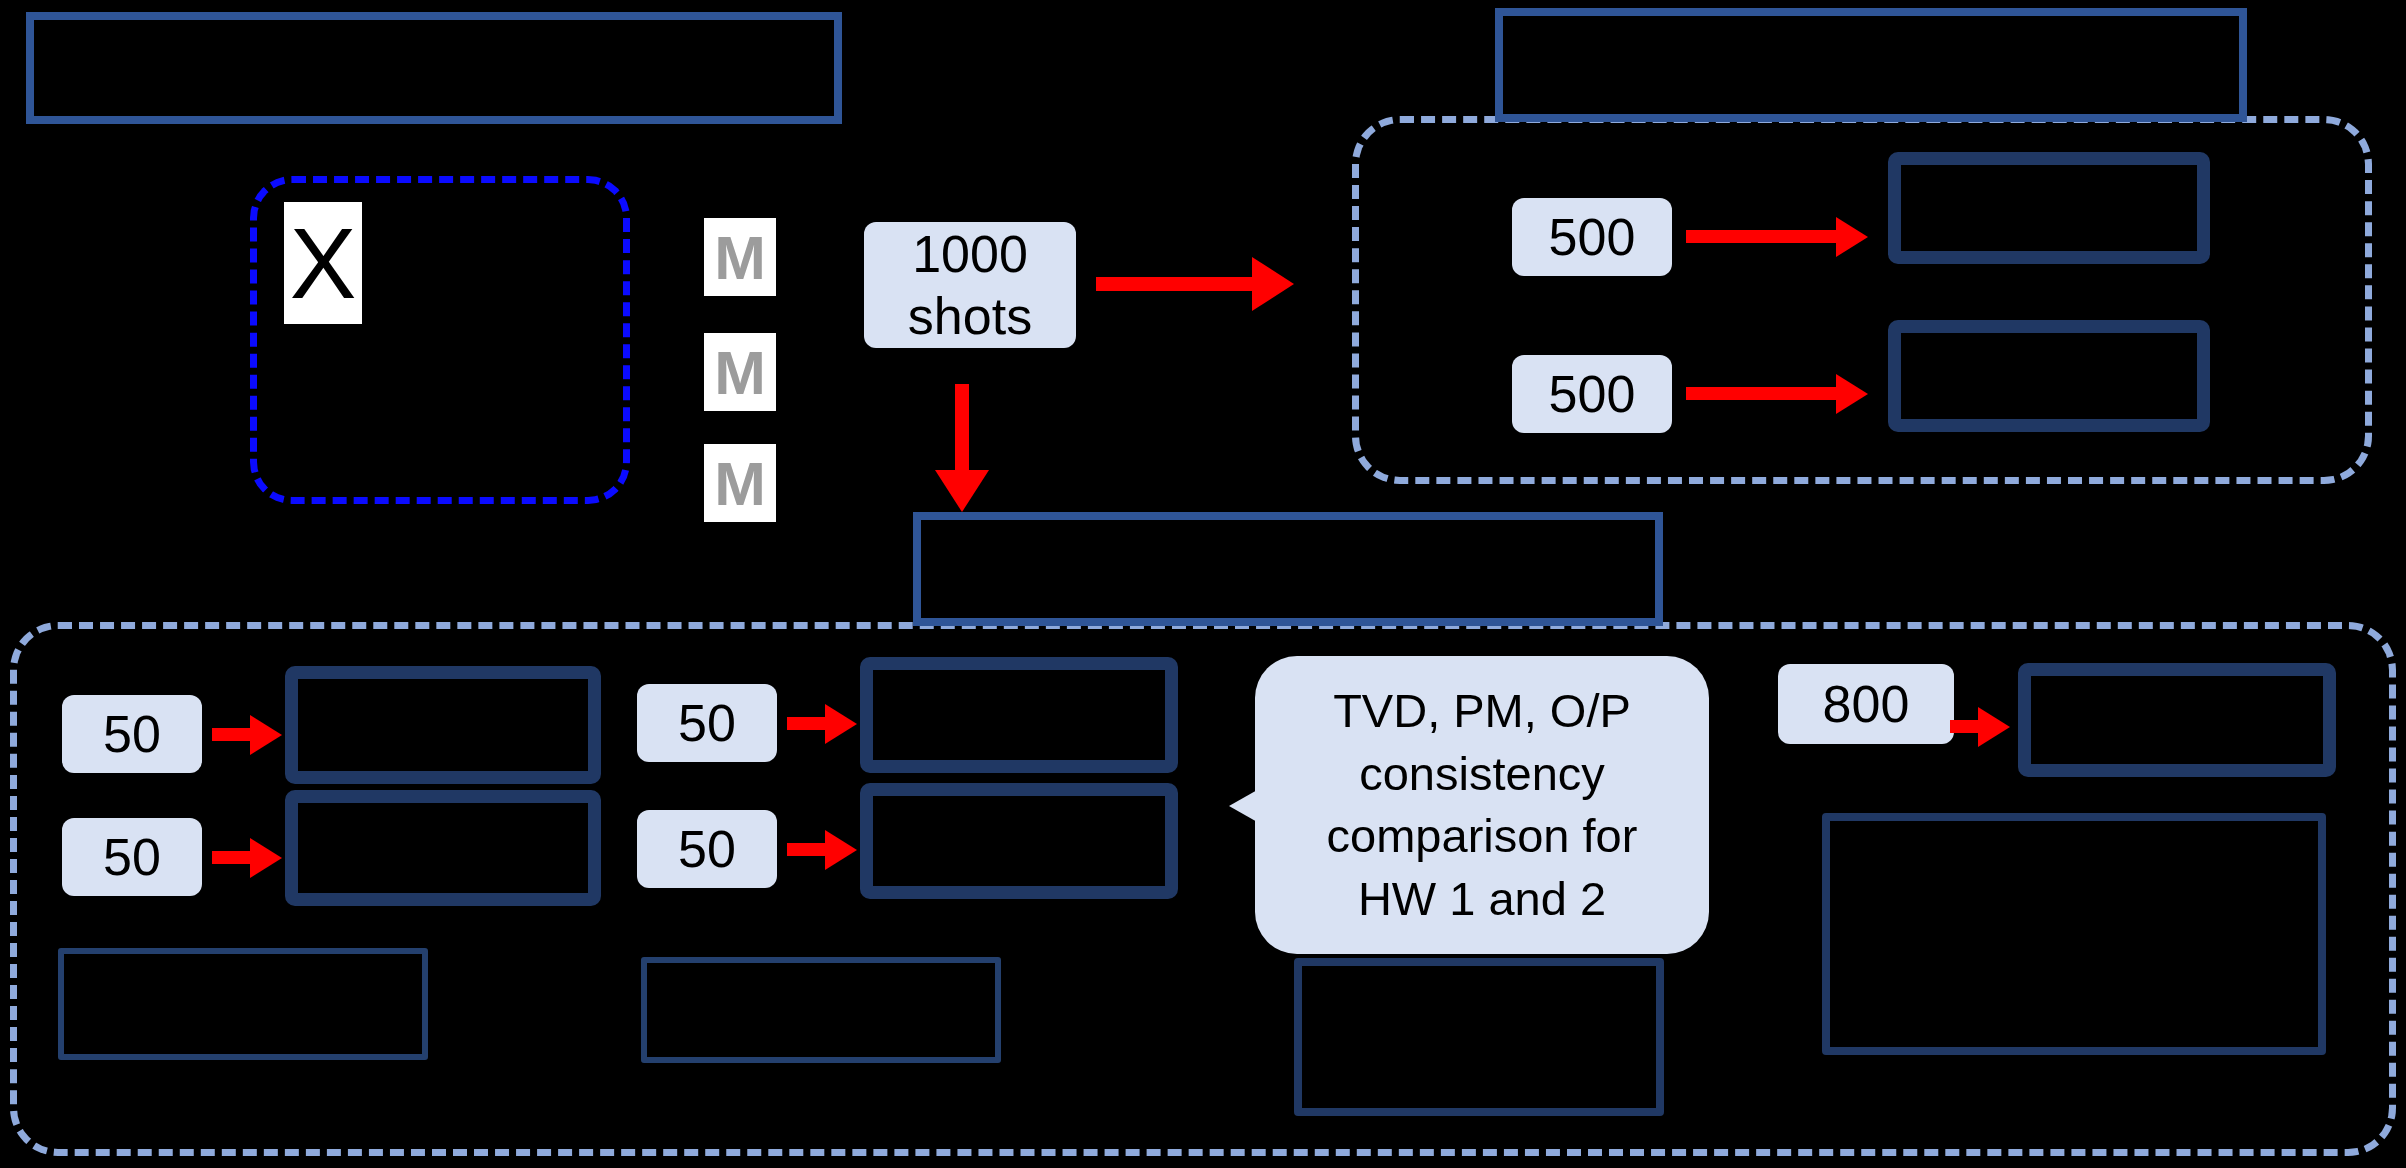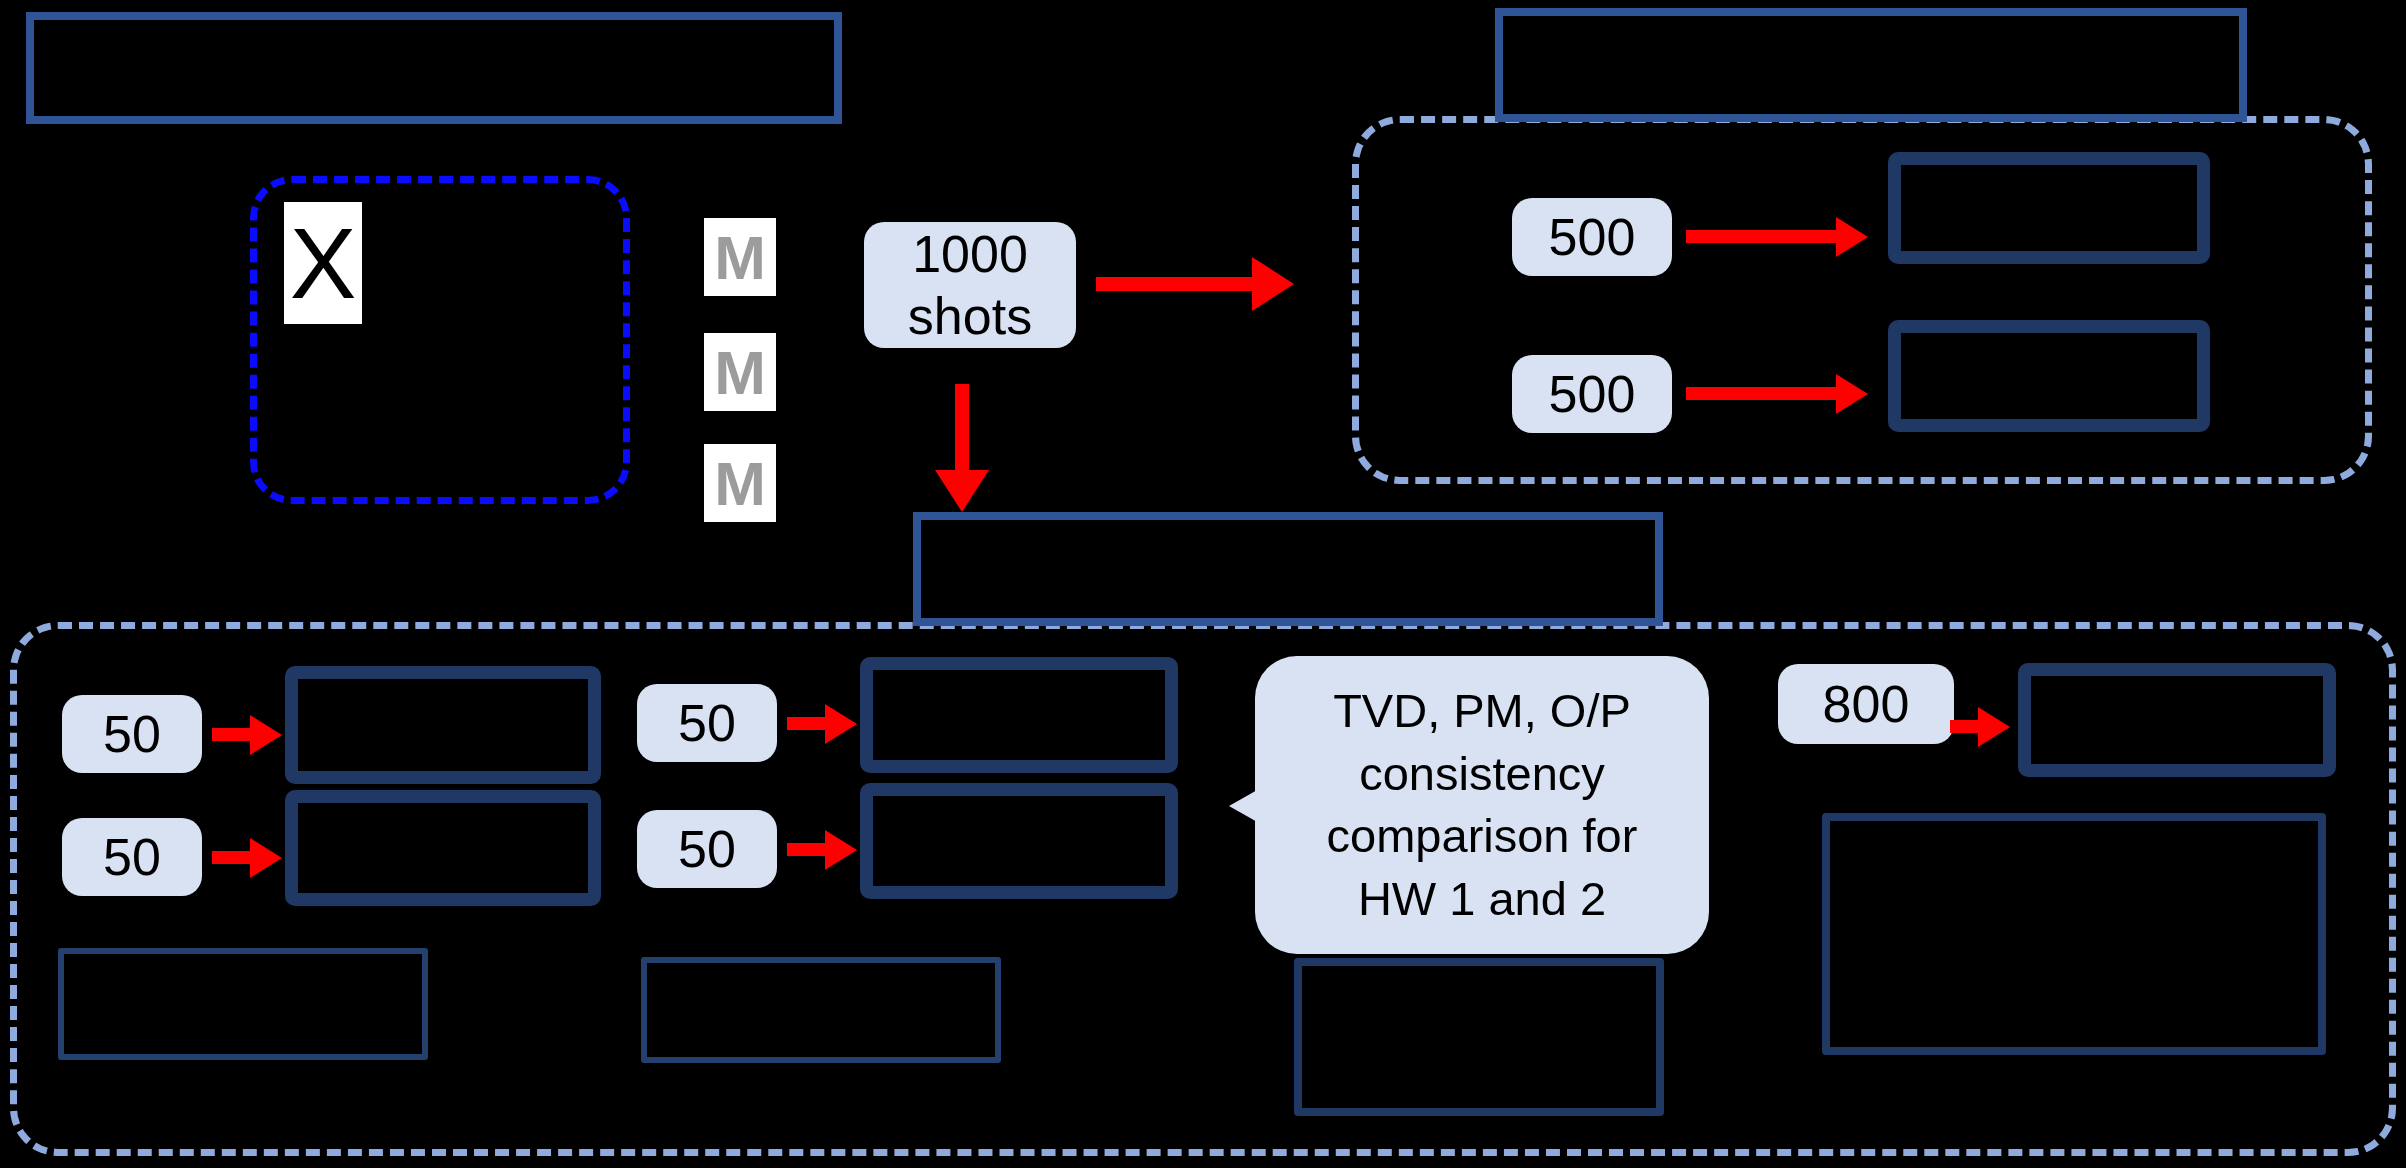--- a/index.html
+++ b/index.html
@@ -18,21 +18,21 @@
   .navy-thick { position: absolute; border: 13px solid #203864; border-radius: 10px; z-index: 2; }
   .navy-med   { position: absolute; border: 8px solid #203864; border-radius: 4px; z-index: 2; }
   .navy-thin  { position: absolute; border: 6px solid #24406E; border-radius: 3px; z-index: 2; }
 
   
   .dash-light { position: absolute; border: 7px dashed #8FAADC; border-radius: 48px; z-index: 1; }
   .dash-blue  { position: absolute; border: 7px dashed #0B0BFF; border-radius: 42px; z-index: 1; }
 
   
   .badge {
-    position: absolute; background: #D9E2F3; border-radius: 20px;
+    position: absolute; background: #D9E2F3; border-radius: 12px;
     display: flex; align-items: center; justify-content: center; text-align: center;
     color: #000000; font-size: 52px; line-height: 1.2; z-index: 2; padding: 0 10px;
   }
 
   
   .chip {
     position: absolute; background: #FFFFFF; display: flex;
     align-items: center; justify-content: center; z-index: 2;
   }
   .chip.x { color: #000000; font-size: 100px; font-weight: 400; }

